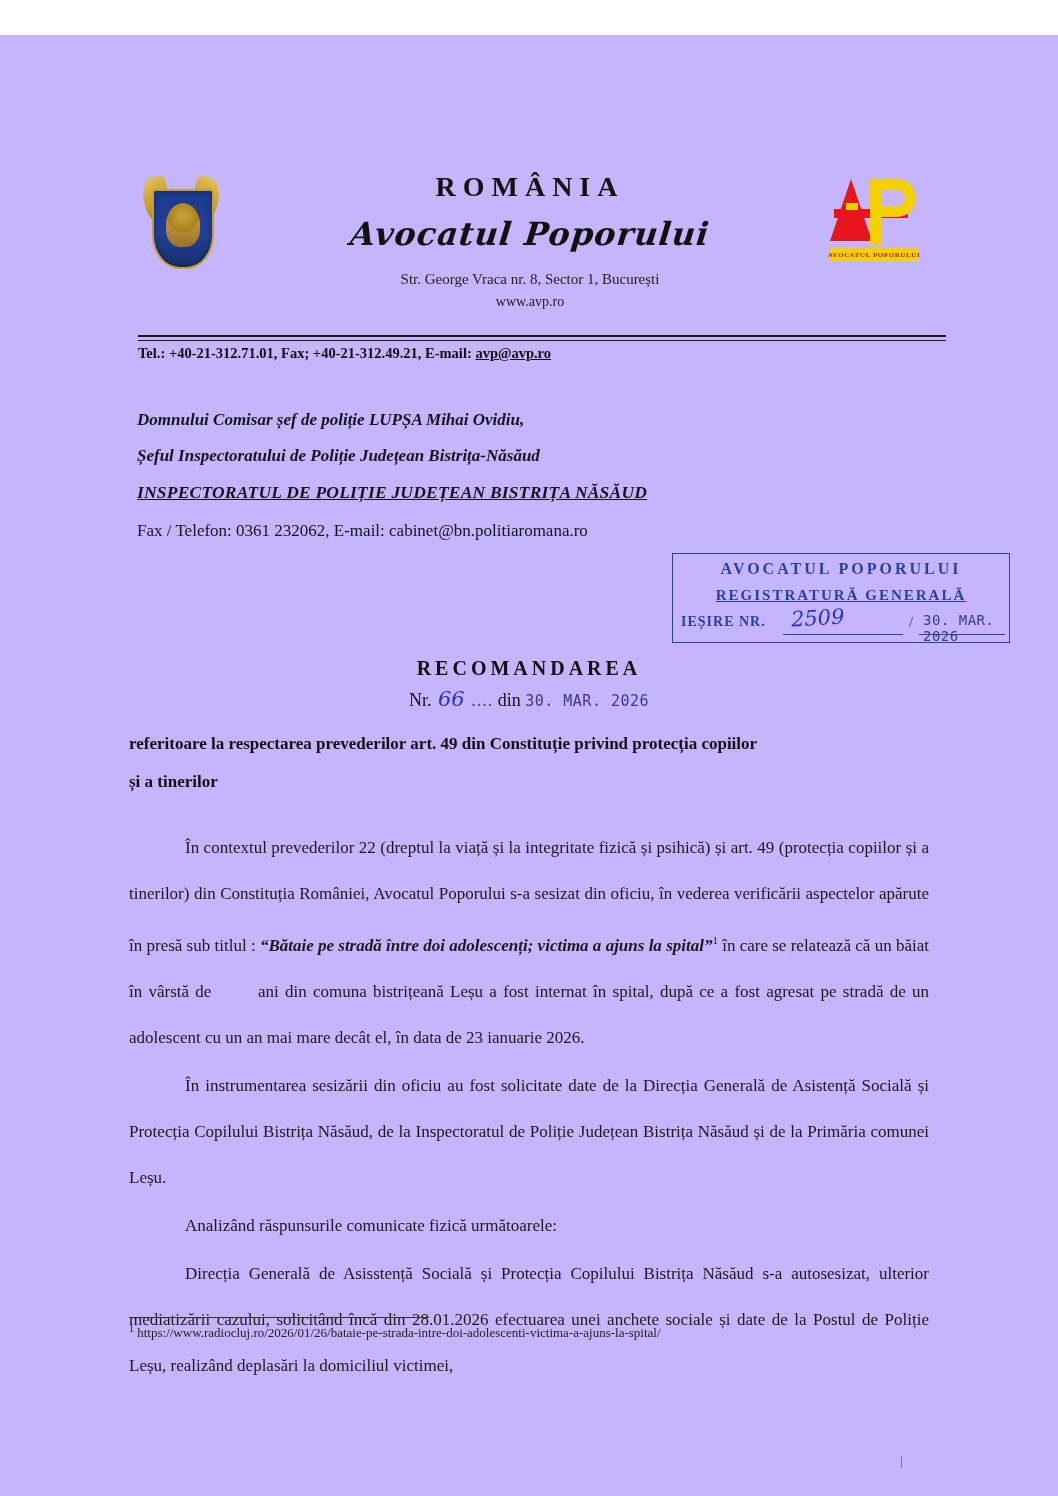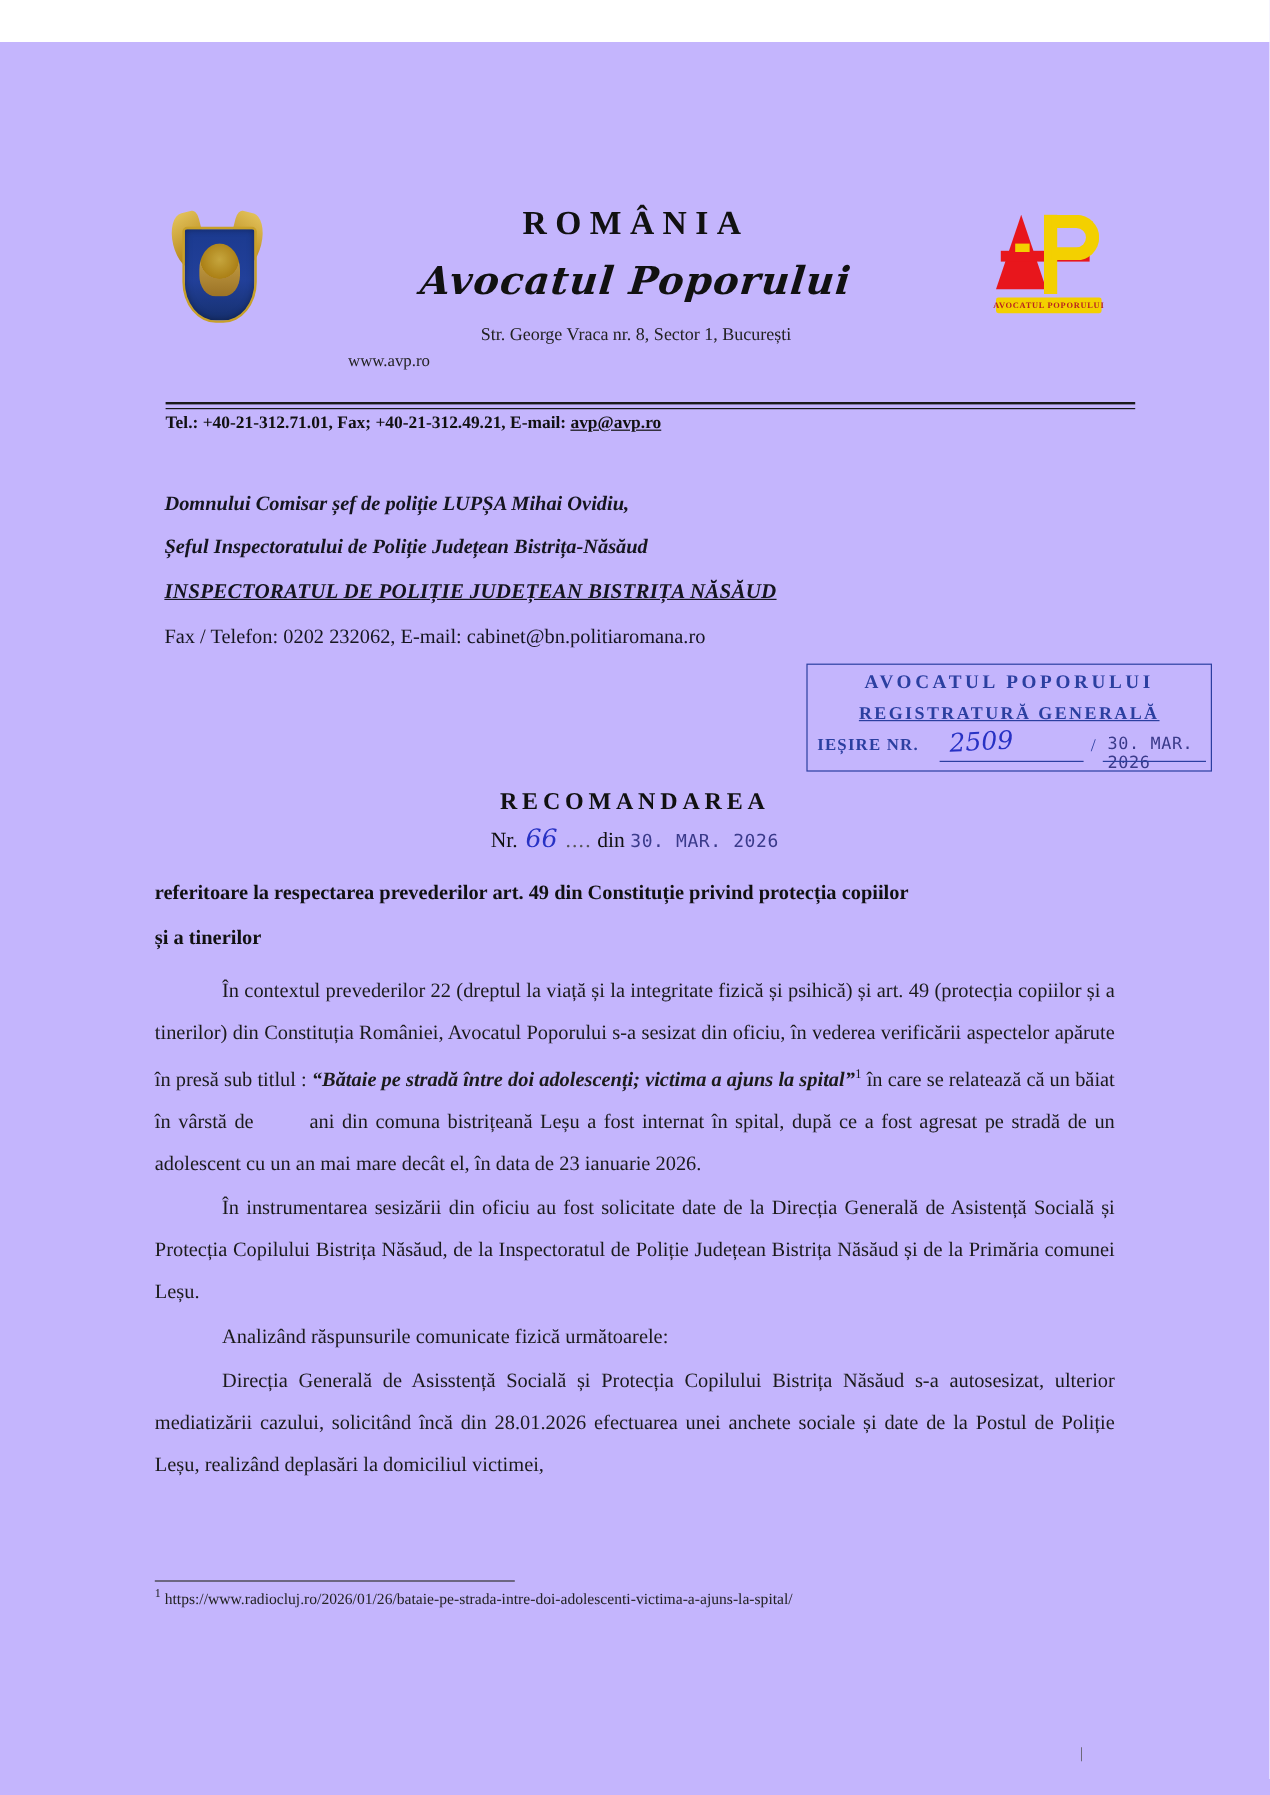--- a/index.html
+++ b/index.html
@@ -101,21 +101,21 @@
     width: 480px;
     text-align: center;
     font-size: 15px;
     color: #222;
   }
   .website-line {
     position: absolute;
     left: 160px;
     top: 131px;
     width: 480px;
-    text-align: left;
+    text-align: center;
     font-size: 14px;
     color: #222;
   }
 
   .avp-logo {
     position: absolute;
     left: 690px;
     top: 14px;
     width: 108px;
     height: 98px;
@@ -339,24 +339,24 @@
     font-size: 17px;
     font-weight: 700;
     line-height: 38px;
     color: #111;
   }
 
   
   .body-text {
     position: absolute;
     left: 129px;
-    top: 773px;
+    top: 790px;
     width: 800px;
     font-size: 17px;
-    line-height: 35px;
+    line-height: 46px;
     text-align: justify;
     color: #1b1b1b;
   }
   .body-text p {
     margin: 0 0 2px 0;
     text-indent: 56px;
   }
   .body-text .title-quote {
     font-style: italic;
     font-weight: 700;
@@ -430,21 +430,21 @@
   <div class="header-rule"></div>
 
   <div class="contact-line1">
     <span>Tel.: +40-21-312.71.01, Fax; +40-21-312.49.21, E-mail: </span><a href="#">avp@avp.ro</a>
   </div>
 
   <div class="addressee">
     <div class="ln ln1">Domnului Comisar șef de poliție LUPȘA Mihai Ovidiu,</div>
     <div class="ln ln2">Șeful Inspectoratului de Poliție Județean Bistrița-Năsăud</div>
     <div class="ln ln3">INSPECTORATUL DE POLIȚIE JUDEȚEAN BISTRIȚA NĂSĂUD</div>
-    <div class="ln ln4">Fax / Telefon: 0202 232062, E-mail: cabinet@bn.politiaromana.ro</div>
+    <div class="ln ln4">Fax / Telefon: 0361 232062, E-mail: cabinet@bn.politiaromana.ro</div>
   </div>
 
   <div class="stamp">
     <div class="stamp-l1">AVOCATUL  POPORULUI</div>
     <div class="stamp-l2">REGISTRATURĂ  GENERALĂ</div>
     <div class="stamp-l3">IEȘIRE NR.</div>
     <div class="stamp-nr-hand">2509</div>
     <div class="stamp-sep">/</div>
     <div class="stamp-date">30. MAR. 2026</div>
     <div class="stamp-underline" style="left:110px; top:80px; width:120px;"></div>

